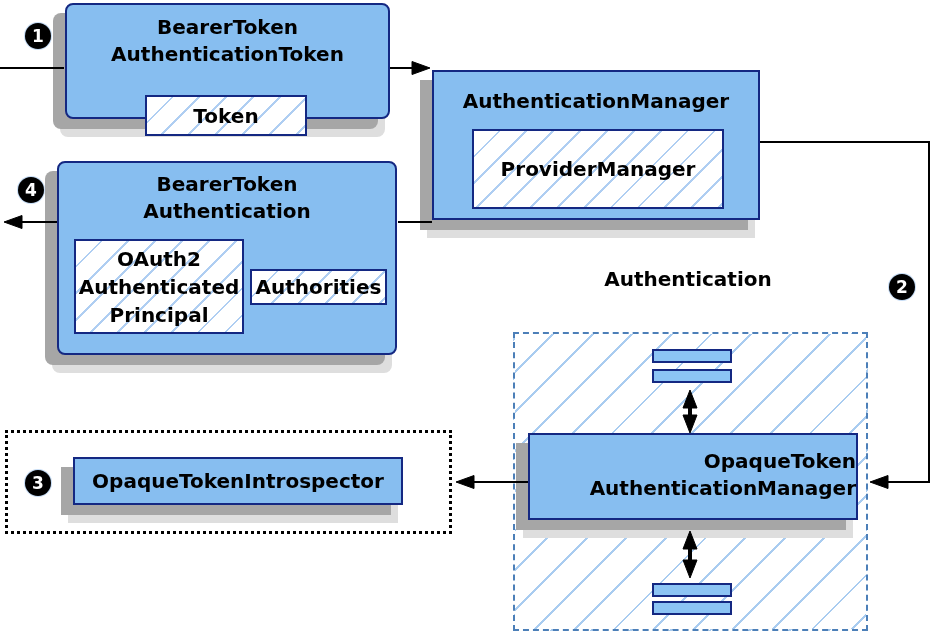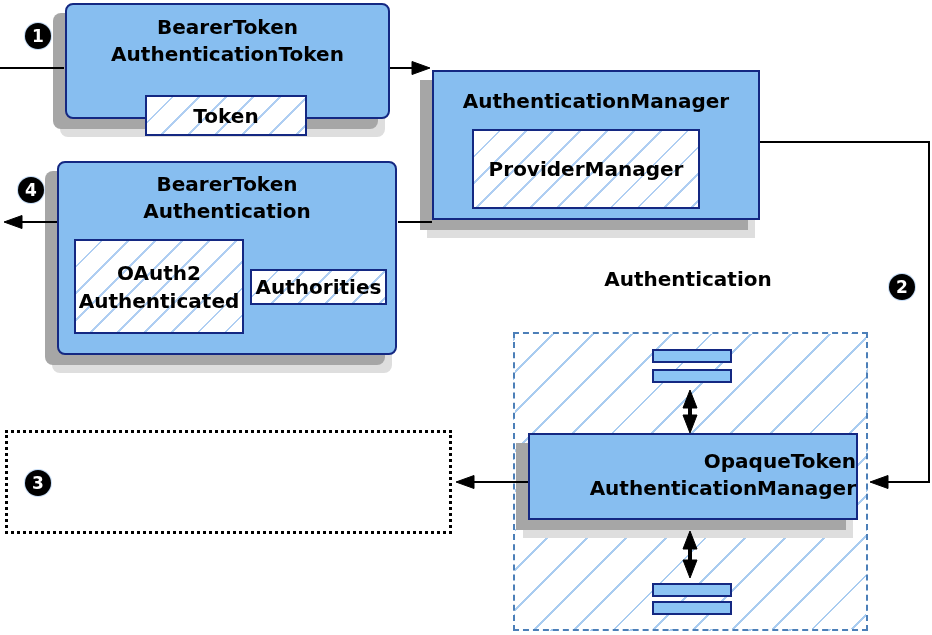--- a/index.html
+++ b/index.html
@@ -126,43 +126,47 @@
   <div class="node rounded pad9" style="left:65px;top:3px;width:325px;height:116px;">
     <div>BearerToken</div>
     <div>AuthenticationToken</div>
     <div class="chip" style="left:78px;top:71px;width:162px;height:41px;margin-top:19px;">
       <span>Token</span>
     </div>
   </div>
 
   <div class="node pad16" style="left:432px;top:70px;width:328px;height:150px;">
     <div>AuthenticationManager</div>
-    <div class="chip" style="left:38px;top:57px;width:228px;height:80px;">
+    <div class="chip" style="left:38px;top:57px;width:252px;height:80px;">
       <span>ProviderManager</span>
     </div>
   </div>
 
   <div class="node rounded pad8" style="left:57px;top:161px;width:340px;height:194px;">
     <div>BearerToken</div>
     <div>Authentication</div>
     <div class="chip" style="left:15px;top:76px;width:170px;height:95px;flex-direction:column;">
       <div>OAuth2</div>
       <div>Authenticated</div>
+      <div>Principal</div>
     </div>
     <div class="chip" style="left:191px;top:106px;width:137px;height:36px;">
       <span>Authorities</span>
     </div>
   </div>
 
   <div class="node pad13" style="left:528px;top:433px;width:330px;height:87px;text-align:right;">
     <div>OpaqueToken</div>
     <div>AuthenticationManager</div>
   </div>
 
   <div class="dotted-region"></div>
+  <div class="node center-flex" style="left:73px;top:457px;width:330px;height:48px;">
+    <span>OpaqueTokenIntrospector</span>
+  </div>
 
   <div class="badge" style="left:25px;top:23px;">
       <span>1</span>
     </div>
   <div class="badge" style="left:889px;top:274px;">
       <span>2</span>
     </div>
   <div class="badge" style="left:25px;top:470px;">
       <span>3</span>
     </div>

